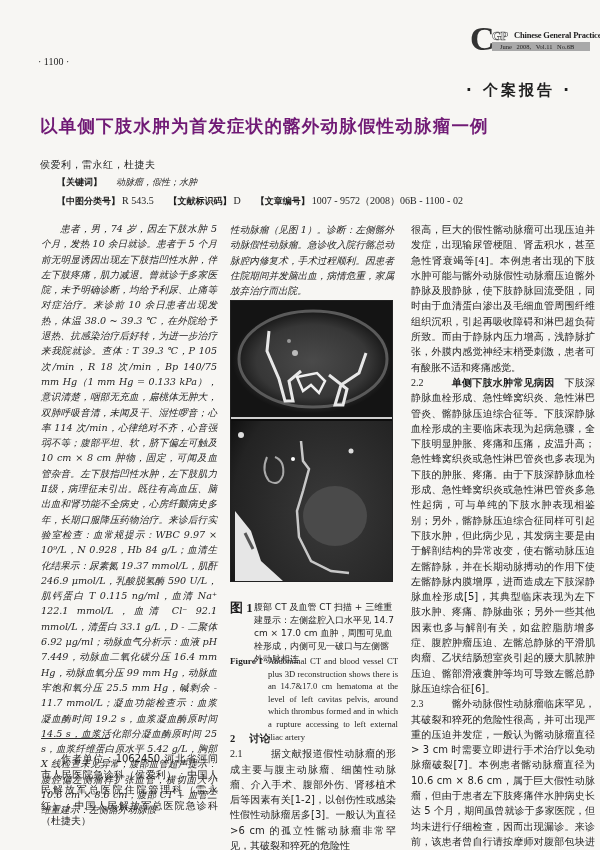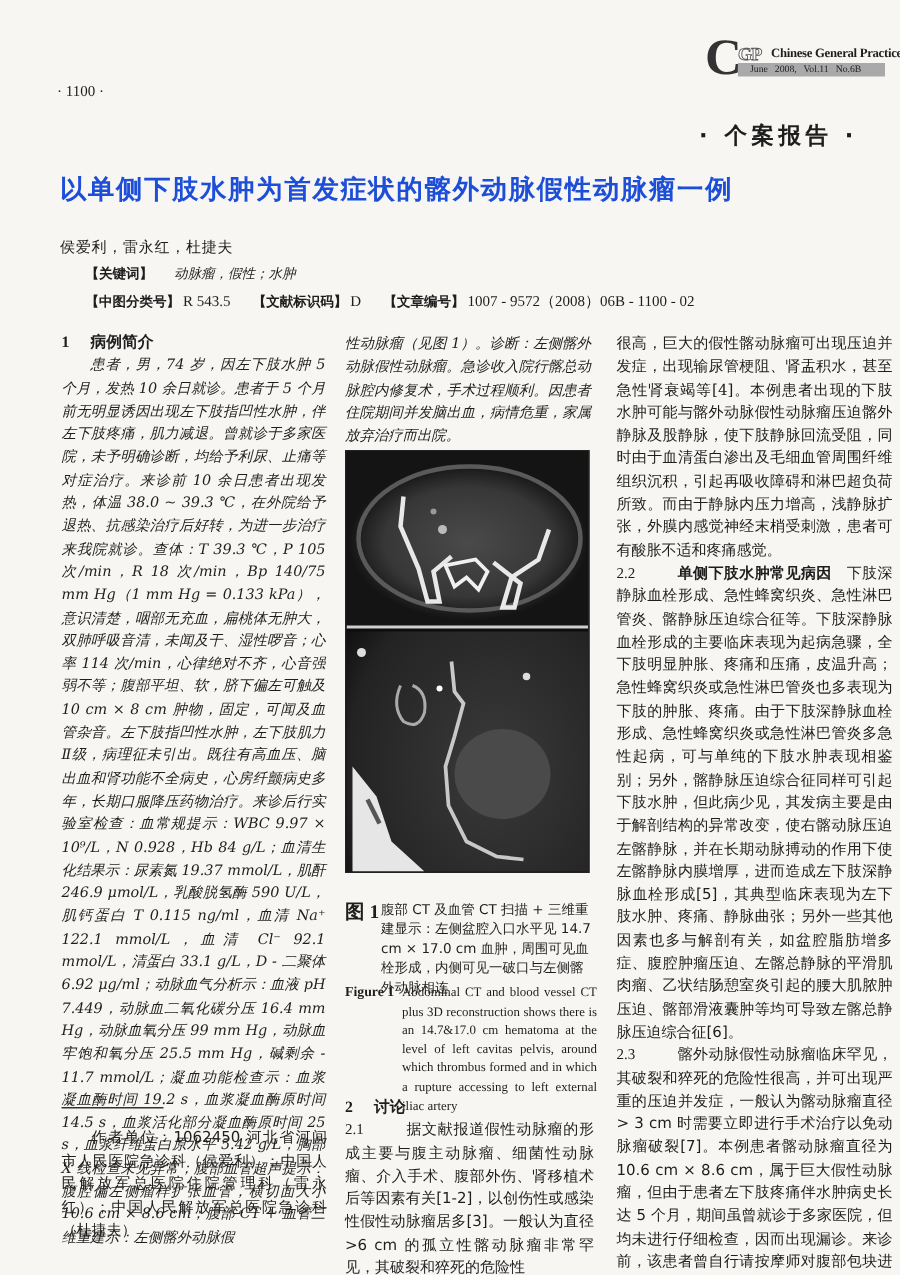--- a/index.html
+++ b/index.html
@@ -5,21 +5,21 @@
   * { box-sizing: border-box; margin: 0; padding: 0; }
   html, body { width: 600px; height: 850px; background: #f7f6f3; overflow: hidden; }
   body { position: relative; font-family: "DejaVu Serif", serif; color: #1e1e1e; }
   .page-num { position: absolute; left: 38px; top: 44px; font-size: 10px; font-family: "Liberation Serif", serif; margin-top: 12px; }
   .journal { position: absolute; left: 470px; top: 26px; width: 120px; height: 30px; }
   .journal .bigC { position: absolute; left: 0; top: -4px; font-family: "Liberation Serif", serif; font-weight: bold; font-size: 34px; color: #333; line-height: 34px; }
   .journal .gp { position: absolute; left: 22px; top: 3px; font-family: "Liberation Serif", serif; font-weight: bold; font-size: 12px; color: #fff; -webkit-text-stroke: 0.6px #555; letter-spacing: -0.5px; }
   .journal .jname { position: absolute; left: 44px; top: 4px; font-family: "Liberation Serif", serif; font-weight: bold; font-size: 8.5px; white-space: nowrap; letter-spacing: -0.2px; text-align: right; }
   .journal .jband { position: absolute; left: 22px; top: 16px; width: 98px; height: 9px; background: #a9a9a9; font-family: "Liberation Serif", serif; font-size: 6.5px; color: #222; padding-left: 8px; line-height: 9px; white-space: nowrap; word-spacing: 3px; }
   .section-tag { position: absolute; left: 466px; top: 81px; font-family: "DejaVu Sans", sans-serif; font-weight: bold; font-size: 15px; letter-spacing: 3px; }
-  .title { position: absolute; left: 40px; top: 114px; font-family: "DejaVu Sans", sans-serif; font-weight: bold; font-size: 17.5px; letter-spacing: 1.2px; color: #1d4ed8; }
+  .title { position: absolute; left: 40px; top: 114px; font-family: "DejaVu Sans", sans-serif; font-weight: bold; font-size: 17.5px; letter-spacing: 1.2px; color: #701a75; }
   .authors { position: absolute; left: 40px; top: 158px; font-size: 10px; letter-spacing: 0.5px; }
   .kw { position: absolute; left: 57px; top: 176px; font-size: 9px; }
   .kw .lbl, .cls .lbl { font-family: Liberation Sans, sans-serif; font-weight: bold; }
   .kw .val { margin-left: 14px; font-style: italic; }
   .cls { position: absolute; left: 57px; top: 194px; font-size: 9px; white-space: nowrap; text-align: center; }
   .cls .v { font-family: "Liberation Serif", serif; font-size: 10px; margin-left: 2px; margin-right: 12px; }
   .col { position: absolute; font-size: 10px; line-height: 15.3px; text-align: justify; }
   .col p { text-indent: 2em; }
   .col1 { left: 41px; top: 221px; width: 176px; }
   .col2 { left: 230px; top: 222px; width: 164px; }
@@ -66,23 +66,20 @@
   <span class="lbl">【关键词】</span><span class="val">动脉瘤，假性；水肿</span>
 </div>
 
 <div class="cls">
   <span class="lbl">【中图分类号】</span><span class="v">R 543.5</span>
   <span class="lbl">【文献标识码】</span><span class="v">D</span>
   <span class="lbl">【文章编号】</span><span class="v">1007 - 9572（2008）06B - 1100 - 02</span>
 </div>
 
 <div class="col col1">
-  <div class="h1">
-    <span class="n">1</span><span>病例简介</span>
-  </div>
   <p class="body-it">患者，男，74 岁，因左下肢水肿 5 个月，发热 10 余日就诊。患者于 5 个月前无明显诱因出现左下肢指凹性水肿，伴左下肢疼痛，肌力减退。曾就诊于多家医院，未予明确诊断，均给予利尿、止痛等对症治疗。来诊前 10 余日患者出现发热，体温 38.0 ~ 39.3 ℃，在外院给予退热、抗感染治疗后好转，为进一步治疗来我院就诊。查体：T 39.3 ℃，P 105 次/min，R 18 次/min，Bp 140/75 mm Hg（1 mm Hg = 0.133 kPa），意识清楚，咽部无充血，扁桃体无肿大，双肺呼吸音清，未闻及干、湿性啰音；心率 114 次/min，心律绝对不齐，心音强弱不等；腹部平坦、软，脐下偏左可触及 10 cm × 8 cm 肿物，固定，可闻及血管杂音。左下肢指凹性水肿，左下肢肌力Ⅱ级，病理征未引出。既往有高血压、脑出血和肾功能不全病史，心房纤颤病史多年，长期口服降压药物治疗。来诊后行实验室检查：血常规提示：WBC 9.97 × 10⁹/L，N 0.928，Hb 84 g/L；血清生化结果示：尿素氮 19.37 mmol/L，肌酐 246.9 μmol/L，乳酸脱氢酶 590 U/L，肌钙蛋白 T 0.115 ng/ml，血清 Na⁺ 122.1 mmol/L，血清 Cl⁻ 92.1 mmol/L，清蛋白 33.1 g/L，D - 二聚体 6.92 μg/ml；动脉血气分析示：血液 pH 7.449，动脉血二氧化碳分压 16.4 mm Hg，动脉血氧分压 99 mm Hg，动脉血牢饱和氧分压 25.5 mm Hg，碱剩余 - 11.7 mmol/L；凝血功能检查示：血浆凝血酶时间 19.2 s，血浆凝血酶原时间 14.5 s，血浆活化部分凝血酶原时间 25 s，血浆纤维蛋白原水平 5.42 g/L，胸部 X 线检查未见异常；腹部血管超声提示：腹腔偏左侧瘤样扩张血管，横切面大小 10.6 cm × 8.6 cm；腹部 CT + 血管三维重建示：左侧髂外动脉假</p>
 </div>
 
 <div class="footnote-rule"></div>
 <div class="footnote">
   <p>作者单位：1062450 河北省河间市人民医院急诊科（侯爱利）；中国人民解放军总医院住院管理科（雷永红）；中国人民解放军总医院急诊科（杜捷夫）</p>
 </div>
 
 <div class="col col2">
   <p class="body-it" style="text-indent:0">性动脉瘤（见图 1）。诊断：左侧髂外动脉假性动脉瘤。急诊收入院行髂总动脉腔内修复术，手术过程顺利。因患者住院期间并发脑出血，病情危重，家属放弃治疗而出院。</p>

